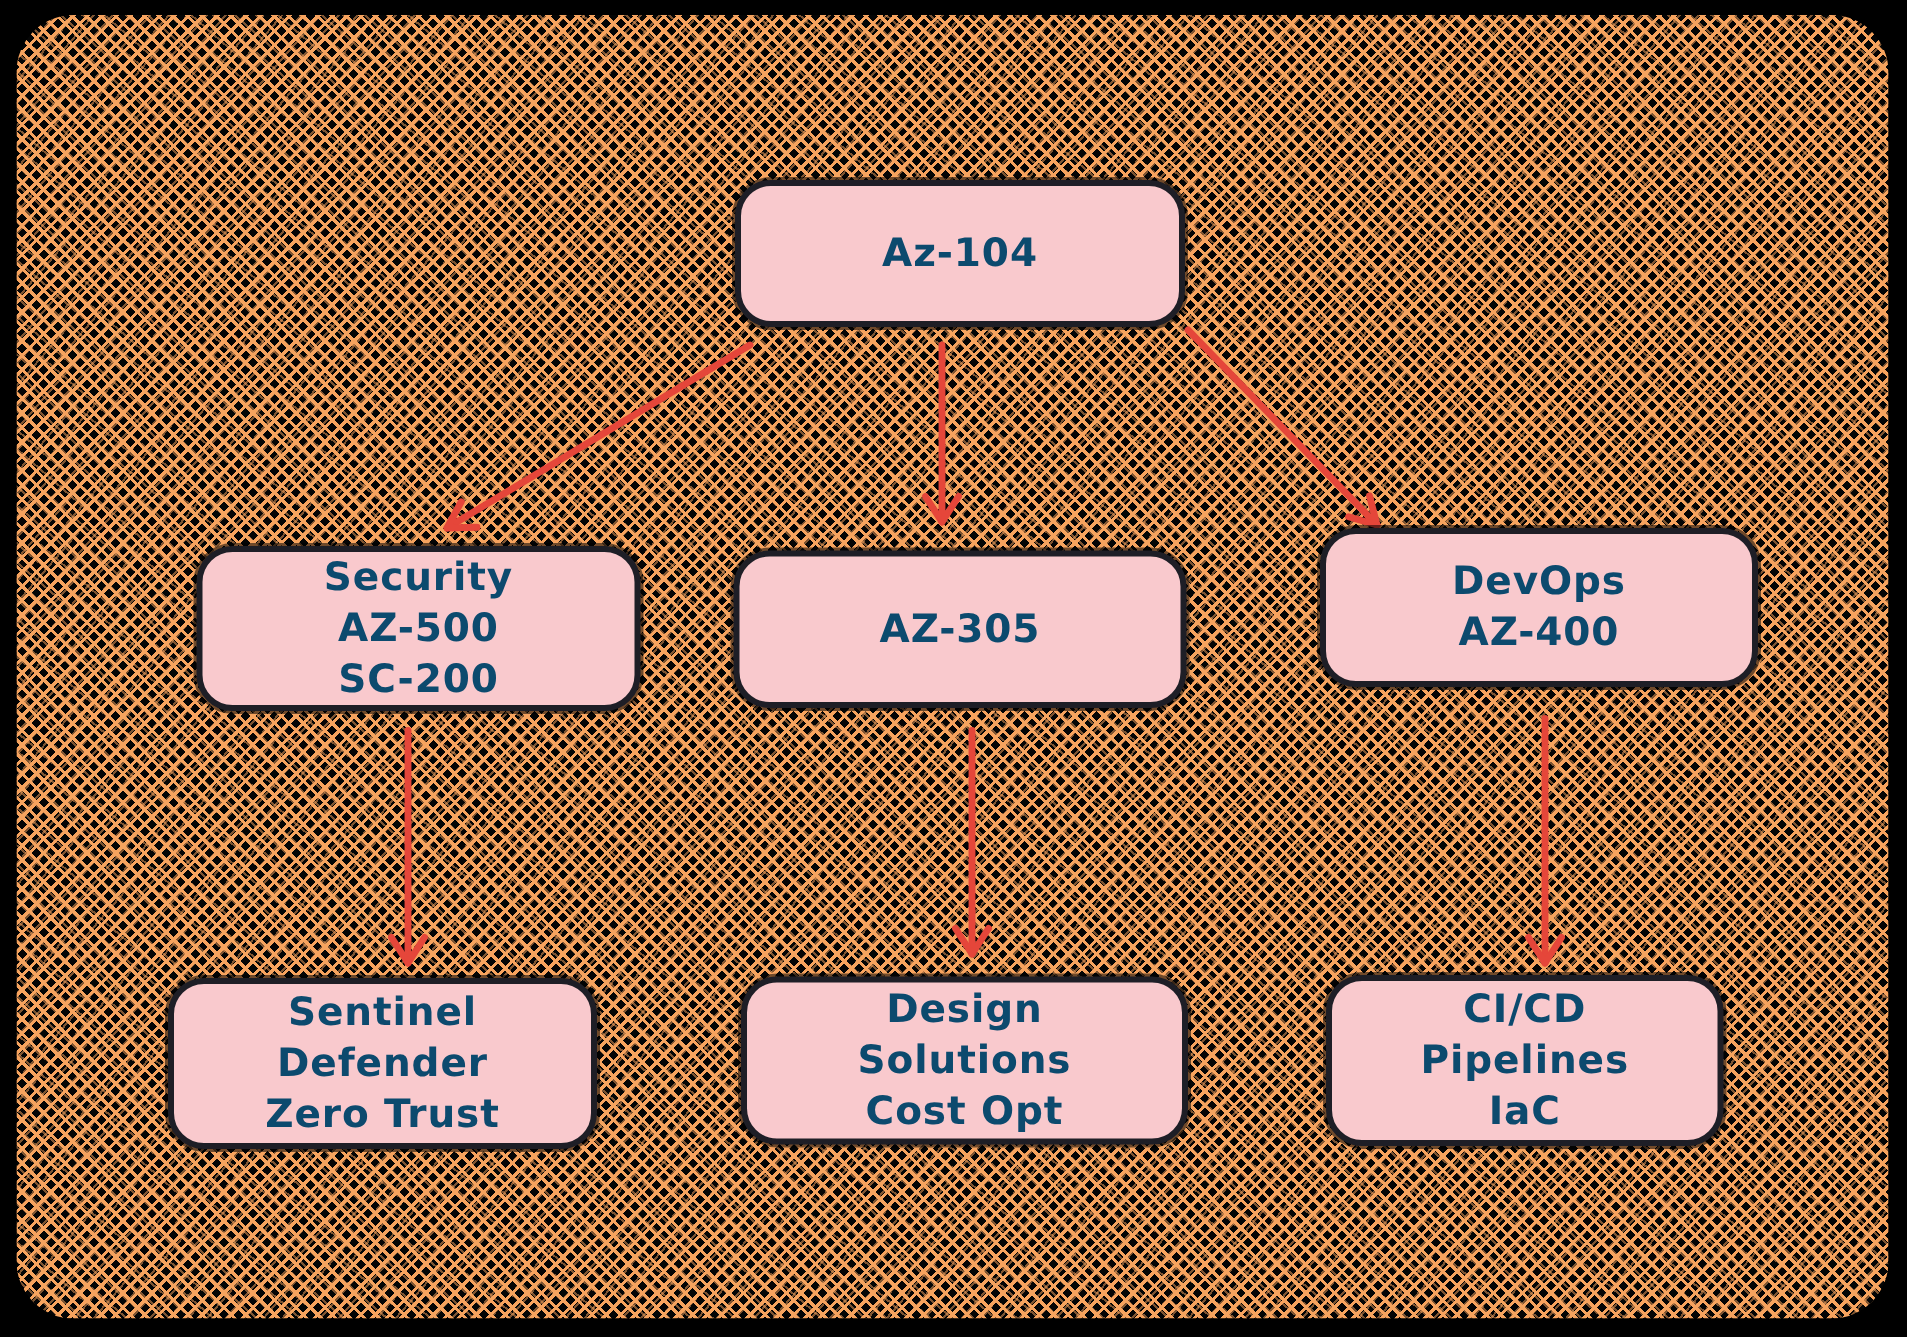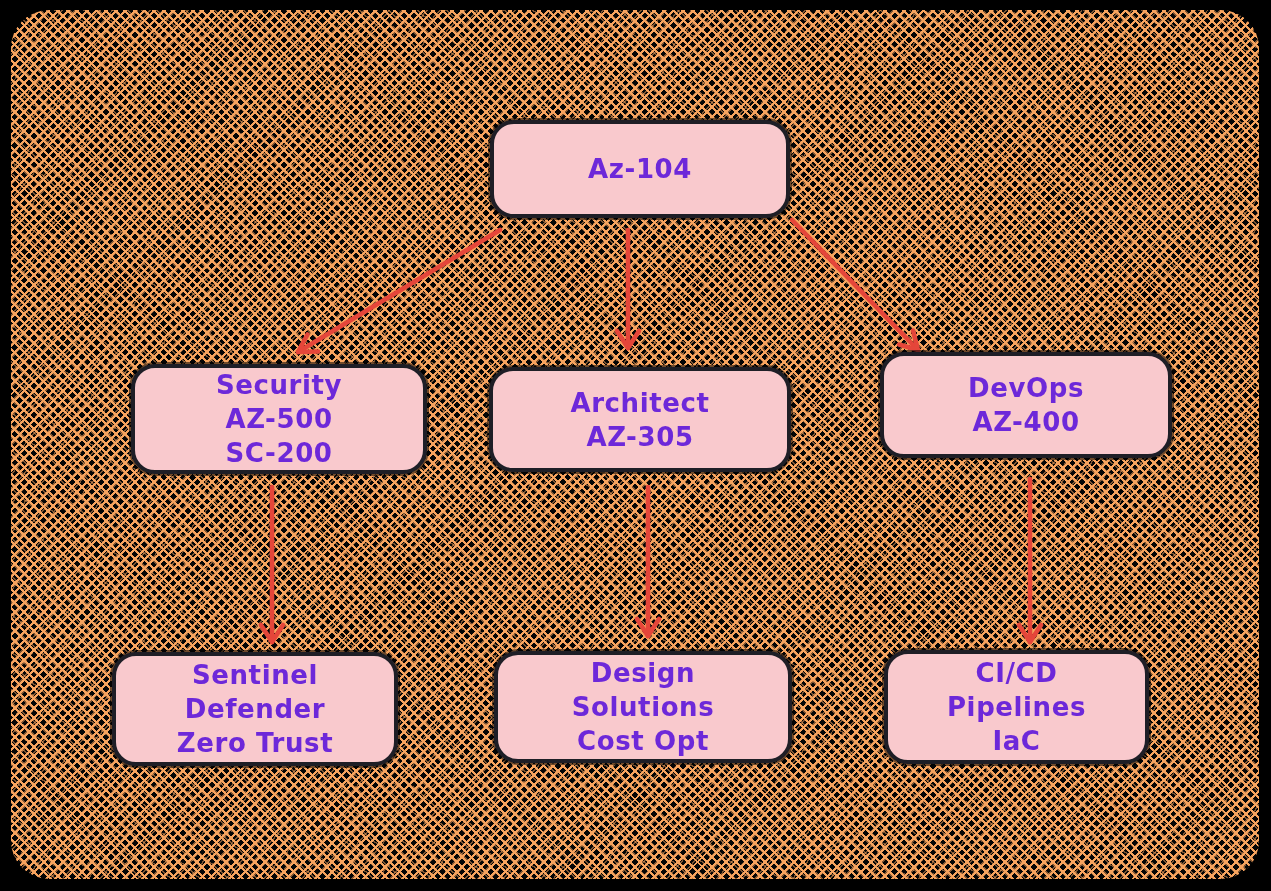--- a/index.html
+++ b/index.html
@@ -27,21 +27,21 @@
   .node {
     position: absolute;
     background: #f9c9cd;
     border: 4px solid #1e1e26;
     border-radius: 24px;
     display: flex;
     flex-direction: column;
     align-items: center;
     justify-content: center;
     text-align: center;
-    color: #6d28d9;
+    color: #0c4a6e;
     font-size: 26px;
     font-weight: 600;
     letter-spacing: 0.6px;
     line-height: 34px;
     box-shadow: 0 0 0 2px rgba(0,0,0,.55);
   }
 
   #node-foundation { left: 490px; top: 120px; width: 300px; height: 98px; }
   #node-security   { left: 100px; top: 364px; width: 296px; height: 110px; margin-left: 31px; }
   #node-architect  { left: 489px; top: 367px; width: 302px; height: 105px; }
@@ -99,21 +99,20 @@
     <div>Az-104</div>
   </div>
 
   <div class="node" id="node-security">
     <div>Security</div>
     <div>AZ-500</div>
     <div>SC-200</div>
   </div>
 
   <div class="node" id="node-architect">
-    <div>Architect</div>
     <div>AZ-305</div>
   </div>
 
   <div class="node" id="node-devops">
     <div>DevOps</div>
     <div>AZ-400</div>
   </div>
 
   <div class="node" id="node-design">
     <div>Design</div>

